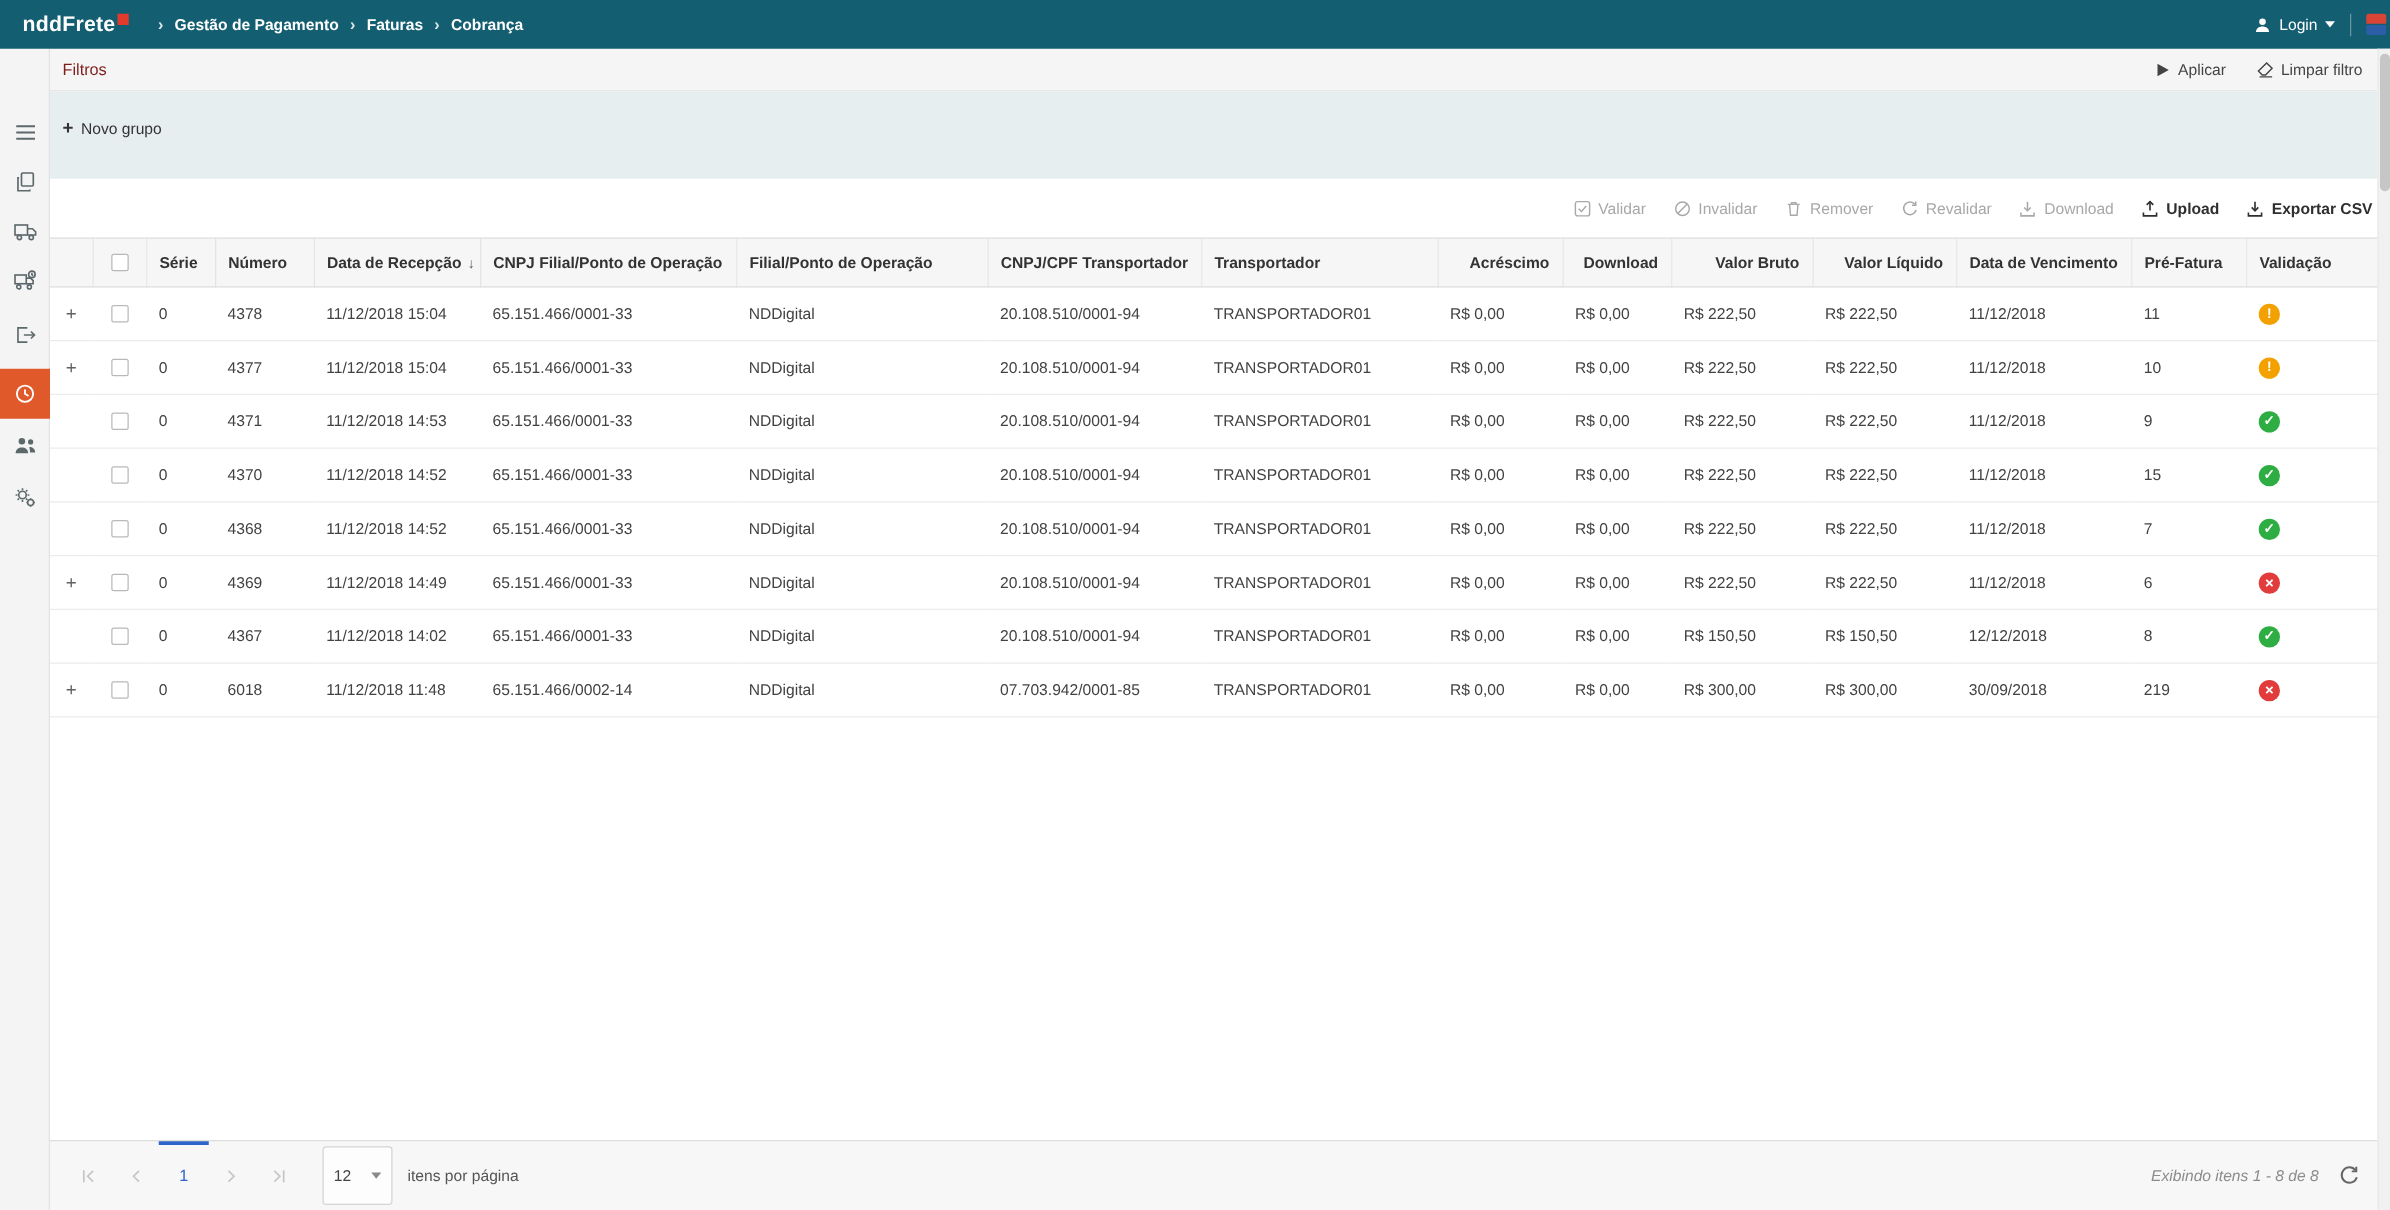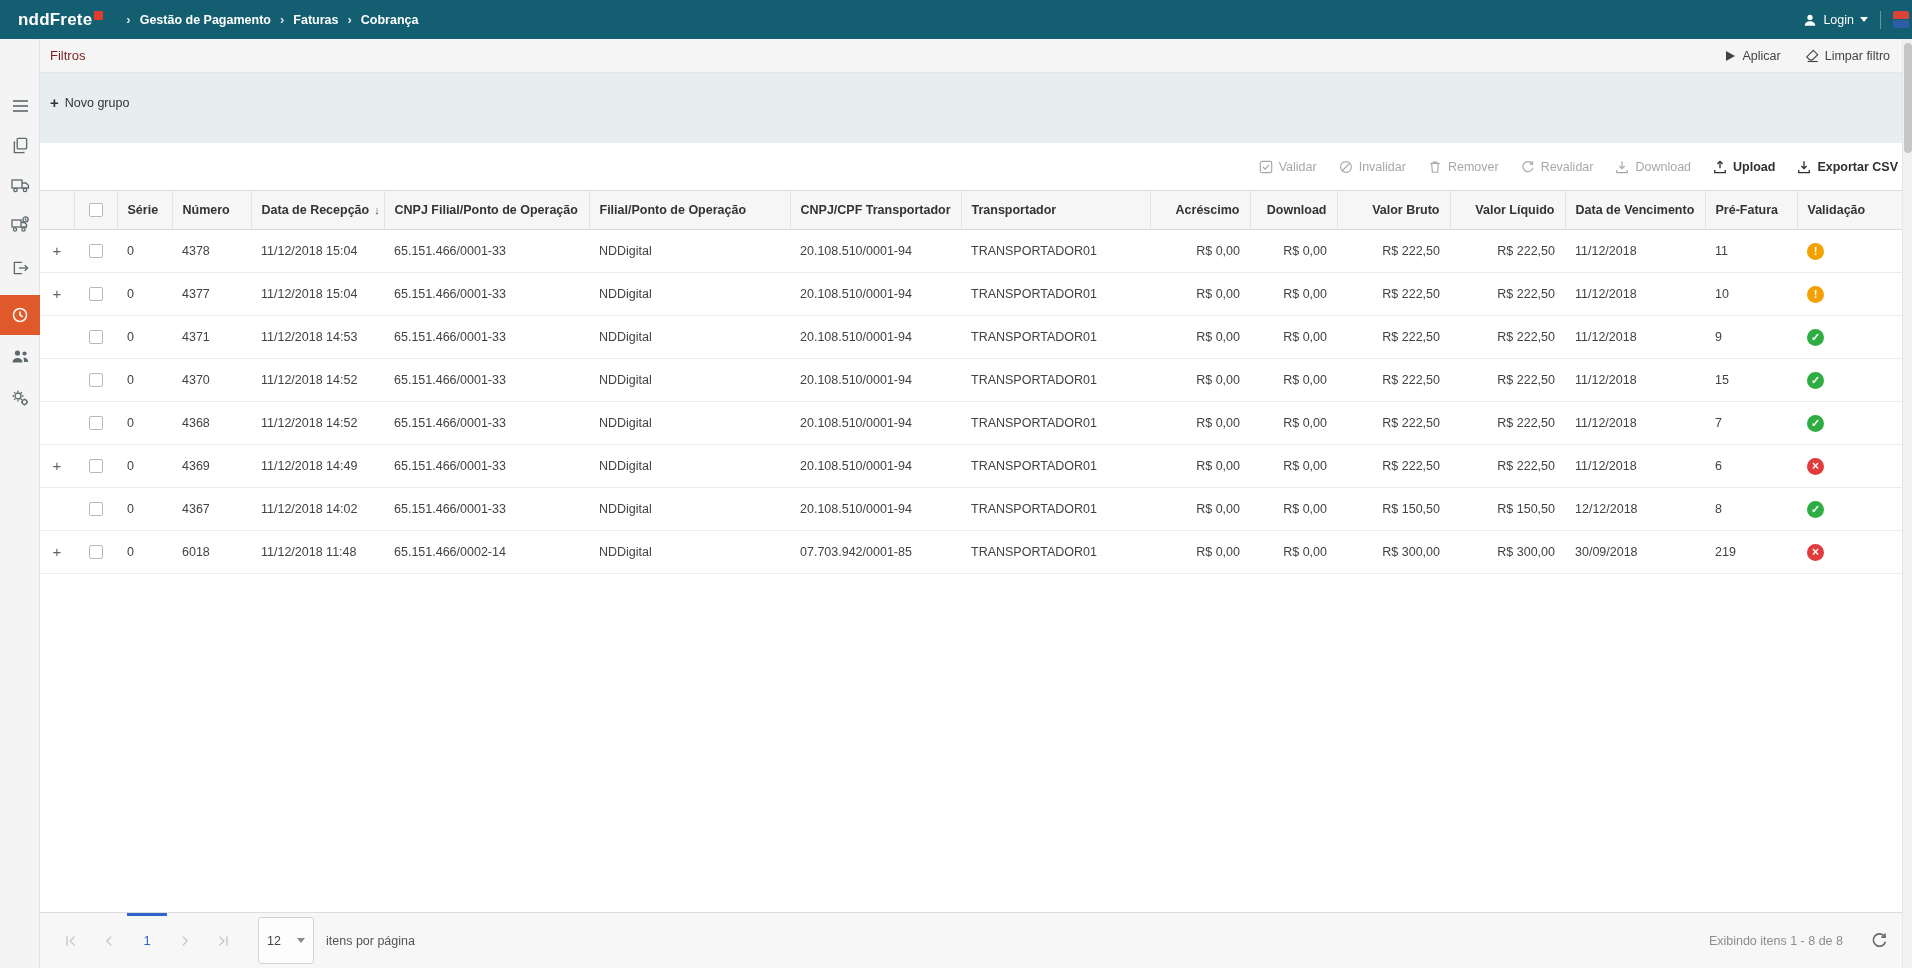--- a/index.html
+++ b/index.html
@@ -61,21 +61,21 @@
   
   .grid{position:absolute;top:151px;left:0;right:0;}
   table{width:100%;border-collapse:collapse;table-layout:fixed;}
   thead th{background:#f6f6f6;border-top:1px solid #dcdcdc;border-bottom:1px solid #dcdcdc;border-right:1px solid #e4e4e4;
     height:39px;font-size:12.5px;color:#333;text-align:left;padding:0 10px;font-weight:bold;white-space:nowrap;overflow:hidden;cursor:pointer;}
   thead th:last-child{border-right:none;}
   thead th.col-expand,thead th.col-check{cursor:default;}
   th.r{text-align:right;}
   .sort-arrow{margin-left:5px;font-size:11px;color:#555;}
   tbody td{height:43px;border-bottom:1px solid #ececec;font-size:12.5px;color:#424242;padding:0 10px;white-space:nowrap;overflow:hidden;background:#fff;}
-  td.num{text-align:right;}
+  td.num{text-align:left;}
   .col-expand{width:34px;text-align:center;padding:0;}
   .col-check{width:43px;text-align:center;padding:0;}
   .expand-btn{display:inline-block;font-size:15px;color:#616161;cursor:pointer;line-height:1;}
   .cb{display:inline-block;width:14px;height:14px;border:1px solid #b9b9b9;border-radius:2px;background:#fff;vertical-align:middle;cursor:pointer;}
   .vbadge{display:inline-flex;width:17px;height:17px;border-radius:50%;color:#fff;align-items:center;justify-content:center;
     font-size:11px;font-weight:bold;line-height:1;cursor:pointer;}
   .vbadge.warning{background:var(--status-warning);}
   .vbadge.success{background:var(--status-success);}
   .vbadge.error{background:var(--status-error);font-size:12px;}
 
@@ -84,21 +84,21 @@
     display:flex;align-items:center;padding:0 14px;color:#666;}
   .pager-nav{display:flex;align-items:center;gap:4px;}
   .pager-btn{width:34px;height:34px;display:flex;align-items:center;justify-content:center;color:#c6c6c6;cursor:pointer;}
   .page-num{position:relative;width:34px;height:34px;display:flex;align-items:center;justify-content:center;
     color:var(--pager-active);font-size:13px;cursor:pointer;}
   .page-num::before{content:"";position:absolute;top:-11px;left:-3px;right:-3px;height:3px;background:var(--pager-active);}
   .size-select{width:56px;height:47px;border:1px solid #d4d4d4;border-radius:3px;background:#fdfdfd;display:flex;
     align-items:center;justify-content:space-between;padding:0 8px;margin-left:18px;font-size:12.5px;color:#444;cursor:pointer;}
   .size-select .caret{width:0;height:0;border-left:4px solid transparent;border-right:4px solid transparent;border-top:5px solid #8a8a8a;}
   .per-page{margin-left:12px;font-size:12.5px;color:#555;}
-  .pager-right{margin-left:auto;display:flex;align-items:center;gap:28px;}
+  .pager-right{margin-left:auto;display:flex;align-items:center;gap:16px;font-style:italic;}
   .status-text{font-size:12.5px;color:#8c8c8c;}
   .refresh-btn{color:#666;cursor:pointer;display:flex;align-items:center;}
 
   
   .vscroll{position:absolute;right:0;top:39px;width:10px;bottom:0;background:#f1f1f1;border-left:1px solid #e7e7e7;z-index:7;}
   .vscroll .thumb{position:absolute;top:4px;left:1px;width:8px;height:110px;background:#c6c6c6;border-radius:4px;cursor:pointer;}
 </style>
 </head>
 <body>
 

